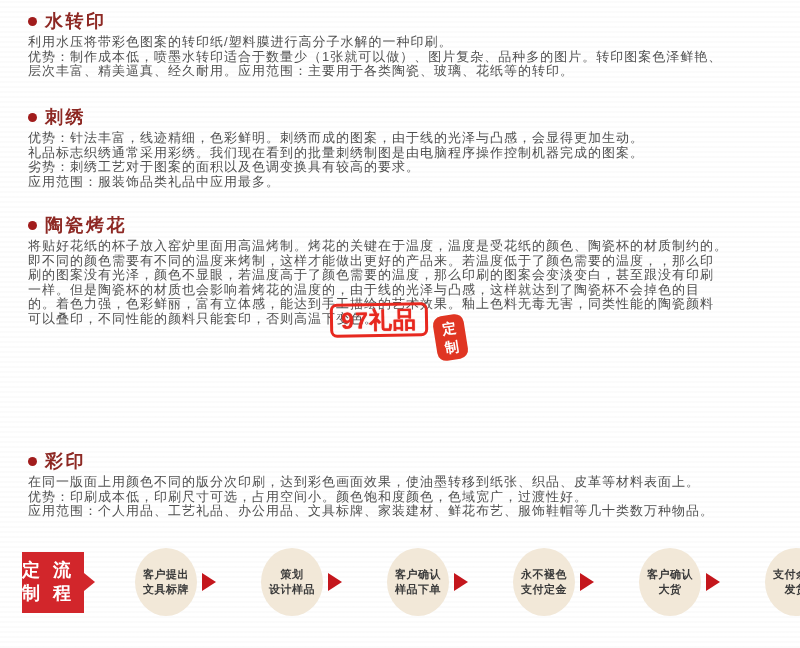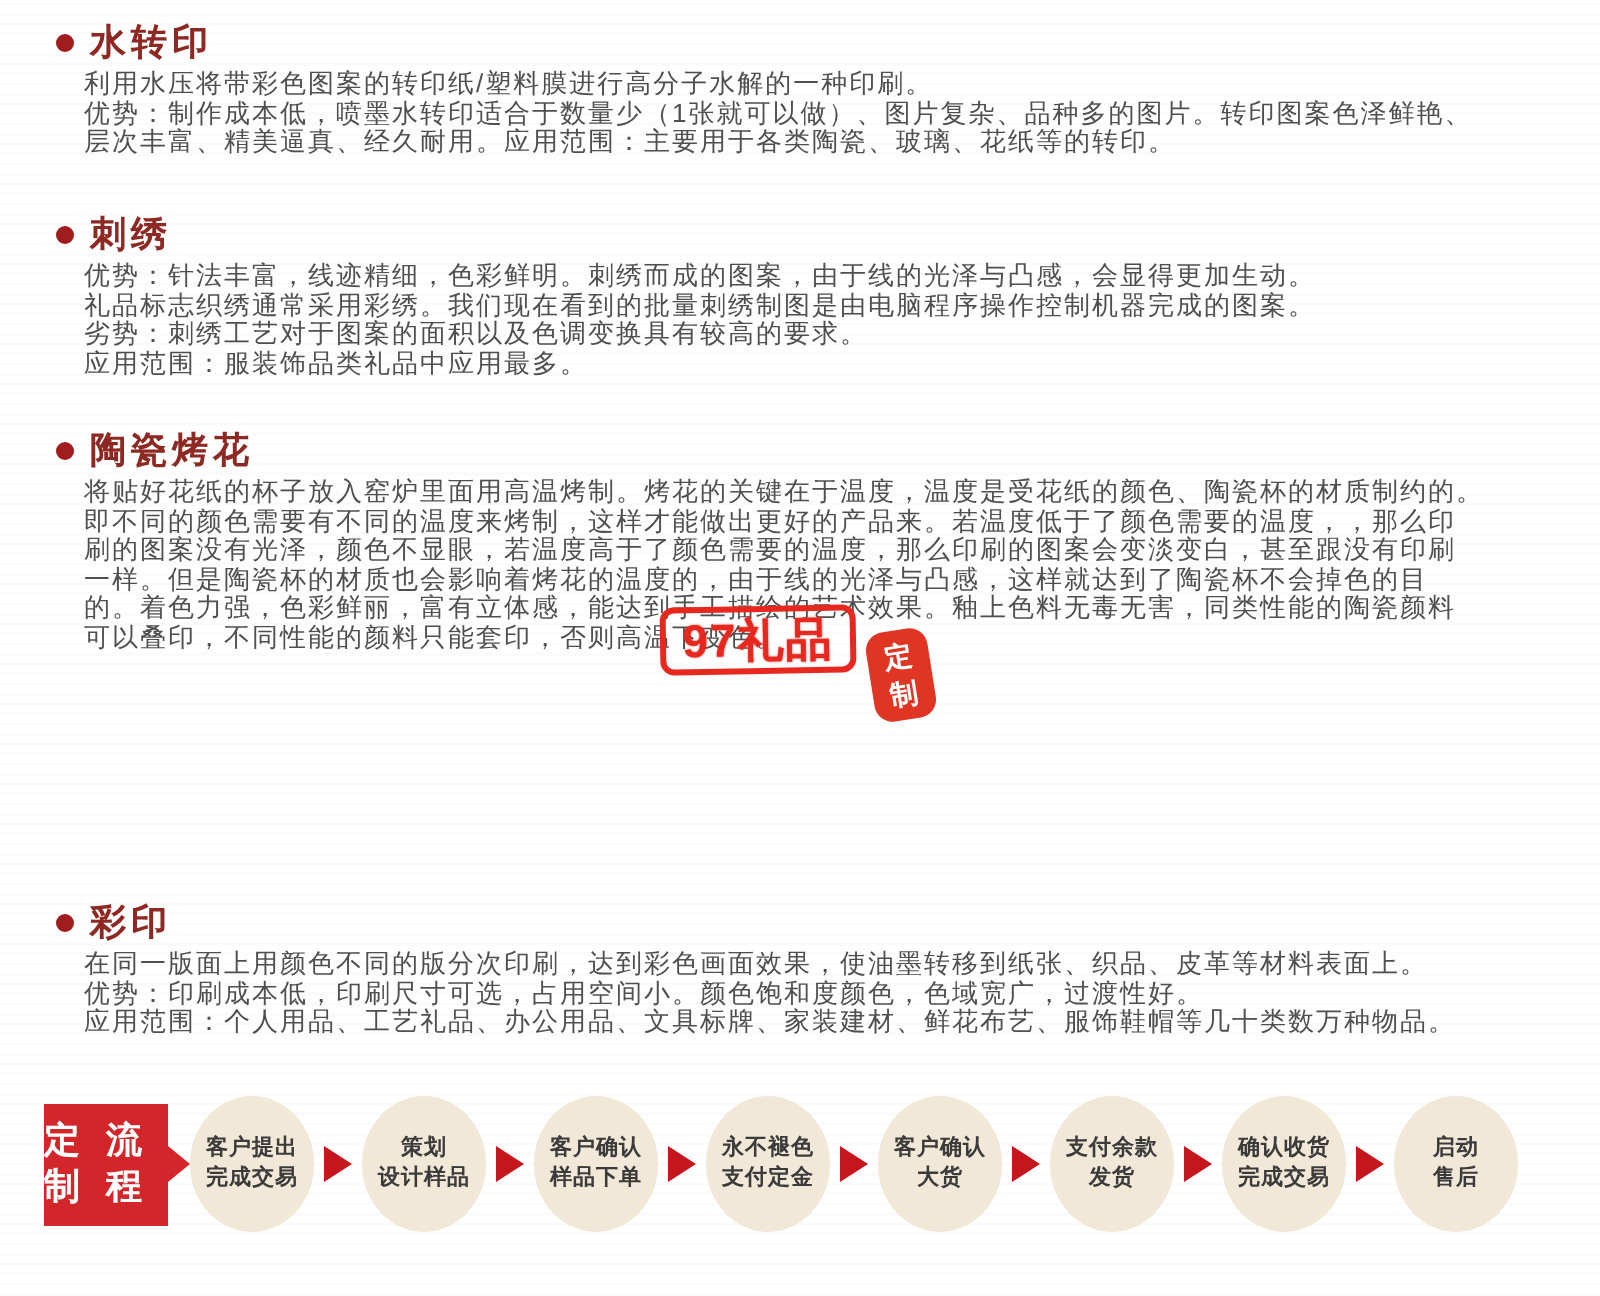--- a/index.html
+++ b/index.html
@@ -19,21 +19,21 @@
   .section { position: absolute; left: 28px; width: 766px; }
   .sec-head { display: flex; align-items: center; height: 18px; }
   .bullet {
     width: 9px; height: 9px; border-radius: 50%;
     background: #a11c1c; margin-right: 8px; flex: 0 0 auto;
   }
   .sec-title {
     color: #8d2823; font-weight: bold; font-size: 18px;
     letter-spacing: 2.5px; white-space: nowrap;
   }
-  .sec-body { margin-left: 14px; margin-top: 5px; }
+  .sec-body { margin-left: 0; margin-top: 5px; }
   .bline {
     color: #4f4f4f; font-size: 13px; line-height: 14.6px;
     letter-spacing: 1px; white-space: nowrap;
   }
   
   .wm-box {
     position: absolute; left: 330px; top: 303px; width: 98px; height: 34px;
     border: 3px solid #e7281f; border-radius: 7px;
     color: #e7281f; font-weight: bold; font-size: 23px; letter-spacing: 1px;
     display: flex; align-items: center; justify-content: center;
@@ -60,21 +60,21 @@
     border-left: 11px solid #d2262b;
     border-top: 9px solid transparent;
     border-bottom: 9px solid transparent;
   }
   .flow-step {
     width: 62px; height: 68px; border-radius: 50%;
     background: #f2e8d8;
     color: #3b3b3b; font-weight: bold; font-size: 11px; line-height: 15px;
     letter-spacing: 0.5px;
     display: flex; flex-direction: column; align-items: center; justify-content: center;
-    text-align: center; flex: 0 0 auto;
+    text-align: center; flex: 0 0 auto; margin-left: 40px;
   }
   .flow-step:first-of-type { margin-left: 9px; }
   .flow-arrow {
     width: 0; height: 0; flex: 0 0 auto; margin: 0 5px;
     border-left: 14px solid #c4161c;
     border-top: 9px solid transparent;
     border-bottom: 9px solid transparent;
   }
 </style>
 </head>
@@ -143,21 +143,21 @@
 
   <div class="flow">
     <div class="flow-box">
       <div>定制</div>
       <div>流程</div>
     </div>
     <span class="flow-notch"></span>
 
     <div class="flow-step">
       <div>客户提出</div>
-      <div>完成交易</div>
+      <div>文具标牌</div>
     </div>
     <span class="flow-arrow"></span>
 
     <div class="flow-step">
       <div>策划</div>
       <div>设计样品</div>
     </div>
     <span class="flow-arrow"></span>
 
     <div class="flow-step">

